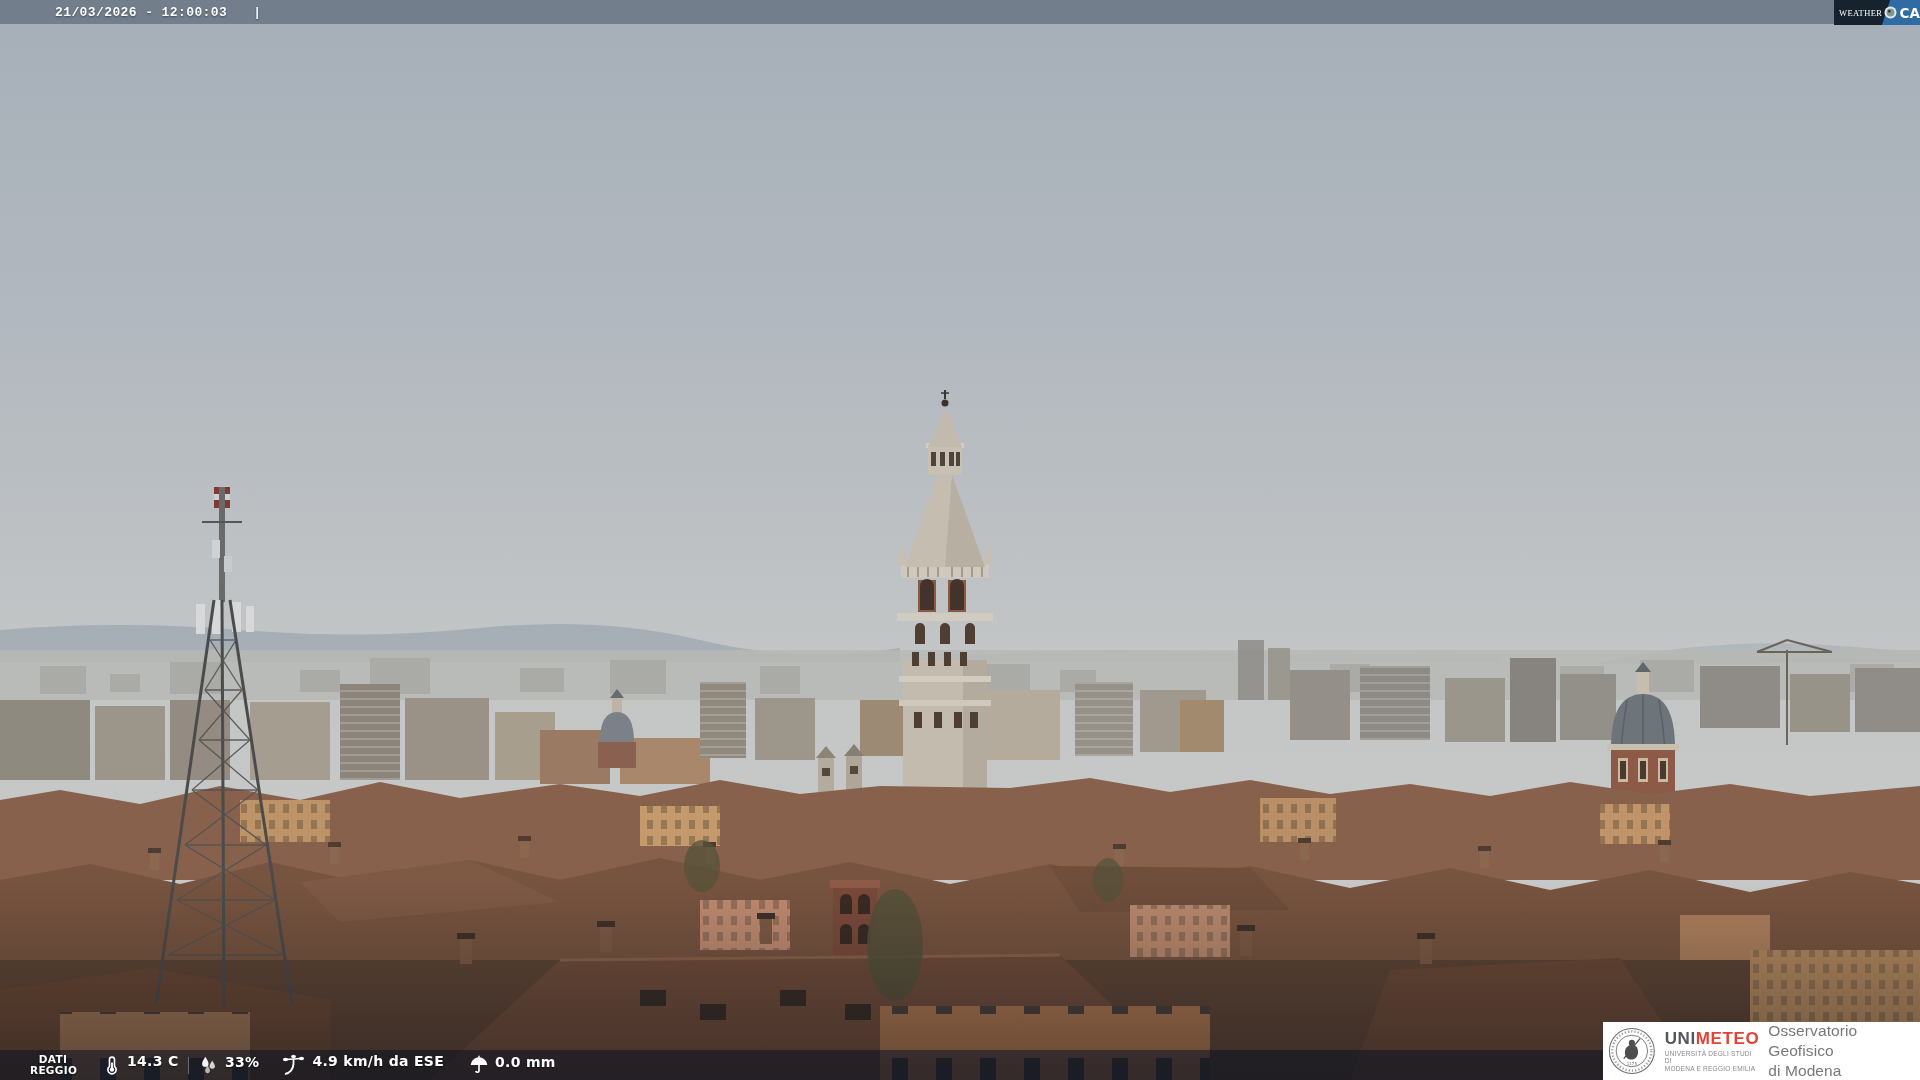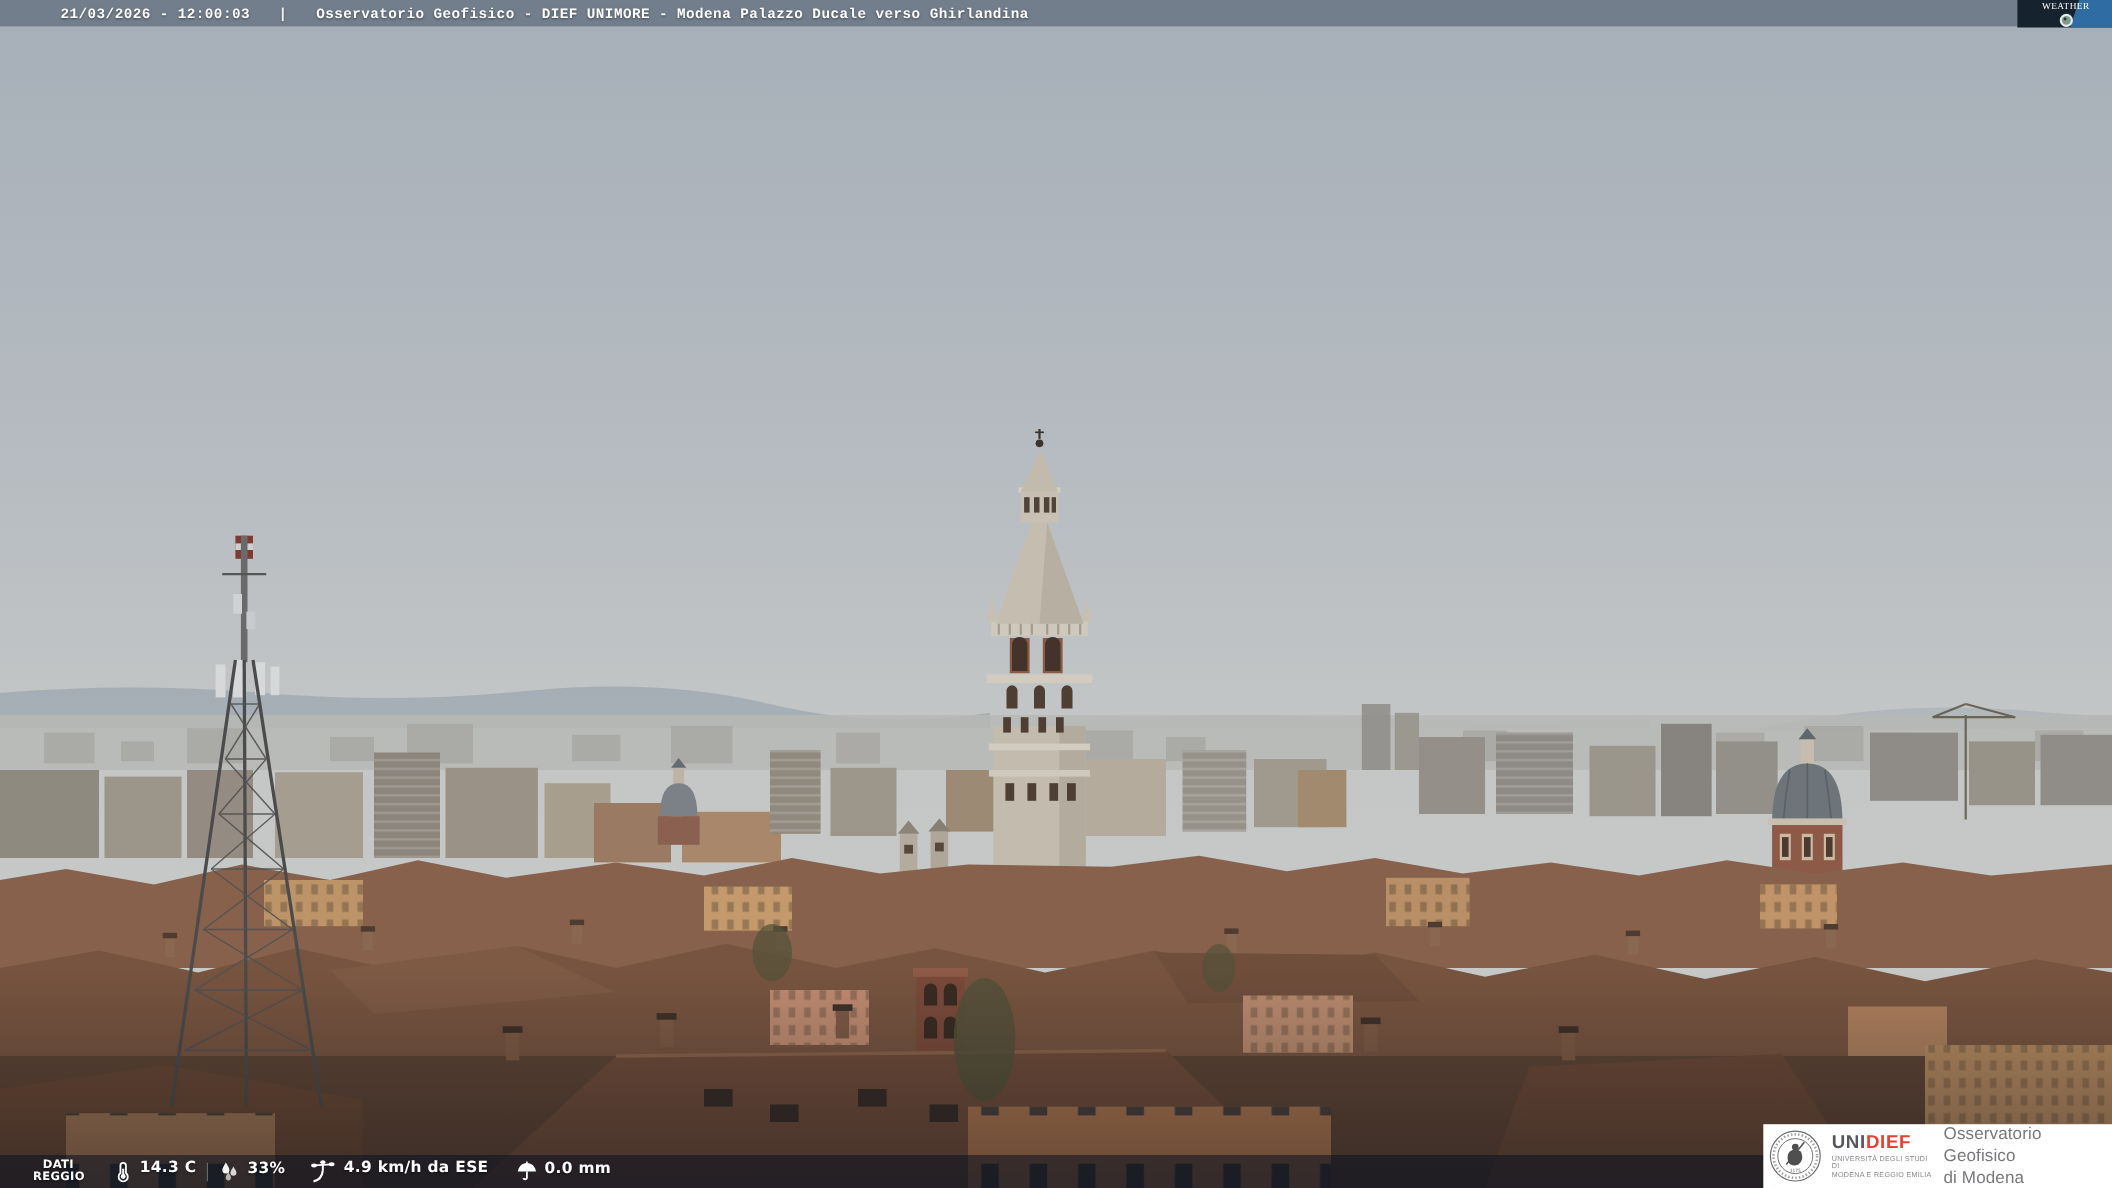--- a/index.html
+++ b/index.html
@@ -14,21 +14,21 @@
     color:var(--overlay-text,#fff);font-size:13px;font-weight:bold;letter-spacing:.4px;
     text-shadow:0 1px 2px rgba(20,30,40,.55);white-space:nowrap;z-index:30;font-family:Liberation Mono, monospace;}
   .topbar .sep{opacity:.9;font-weight:bold;}
 
   
   .brand{position:absolute;top:0;right:0;width:86px;height:25px;z-index:40;
     background:var(--brand-navy,#16222e);overflow:hidden;cursor:pointer;}
   .brand .blue{position:absolute;top:0;bottom:0;right:-8px;width:42px;
     background:var(--brand-blue,#2e6ca3);transform:skewX(-18deg);}
   .brand .row{position:relative;display:flex;align-items:center;height:100%;
-    padding:0 3px 0 5px;gap:2px;z-index:1;flex-direction:column;}
+    padding:0 3px 0 5px;gap:2px;z-index:1;}
   .brand .w{color:#fff;font-size:8.5px;letter-spacing:.4px;font-family:"Liberation Serif","DejaVu Serif",serif;}
   .brand .lens{flex:0 0 auto;}
   .brand .c{color:#fff;font-size:13.5px;font-weight:bold;letter-spacing:.3px;}
 
   
   .weather-bar{position:absolute;left:0;bottom:0;width:100%;height:30px;
     background:var(--overlay-bottom-bar,rgba(11,18,32,.55));
     display:flex;align-items:center;padding-left:30px;box-sizing:border-box;
     color:var(--overlay-text,#fff);z-index:30;
     text-shadow:0 1px 2px rgba(0,0,0,.6);}
@@ -380,21 +380,20 @@
           <line x1="275" y1="900" x2="168" y2="955"></line>
       </g>
     </g>
 
     <rect x="0" y="880" width="1920" height="200" fill="url(#vg)"></rect>
   </svg>
 
   <div class="topbar">
     <span>21/03/2026 - 12:00:03</span>
     <span class="sep">|</span>
-    <span>Osservatorio Geofisico - DIEF UNIMORE - Modena Palazzo Ducale verso Ghirlandina</span>
   </div>
 
   <div class="brand">
     <div class="blue"></div>
     <div class="row">
       <span class="w" style="text-transform:uppercase">Weather</span>
       <svg class="lens" width="13" height="13" viewBox="0 0 13 13">
         <circle cx="6.5" cy="6.5" r="6" fill="#e8ebec"></circle>
         <circle cx="6.5" cy="6.5" r="4" fill="#7f9a8a"></circle>
         <circle cx="5.3" cy="5.3" r="1.3" fill="#23303a"></circle>
@@ -457,21 +456,21 @@
       <circle cx="25" cy="26" r="20.5" fill="none" stroke="#8a8a8a" stroke-width="2.4" stroke-dasharray="1.4 2" opacity=".8"></circle>
       <circle cx="25" cy="26" r="16.5" fill="none" stroke="#6b6b6b" stroke-width=".9"></circle>
       <circle cx="25" cy="17.5" r="3.2" fill="#4f4f4f"></circle>
       <path d="M19.5 22 q5.5,-5 11,0 q3,8 -2.5,12 q-8,3 -10,-4 q-1,-5 1.5,-8 z" fill="#4f4f4f"></path>
       <line x1="16.5" y1="34" x2="33.5" y2="13" stroke="#4f4f4f" stroke-width="1.4"></line>
       <text x="25" y="41" text-anchor="middle" font-size="4.2" fill="#6b6b6b">1175</text>
     </svg>
 
     <div>
       <div class="wordmark">
-        <span class="uni">UNI</span><span class="more">DIEF</span>
+        <span class="uni">UNI</span><span class="more">METEO</span>
       </div>
       <div class="uni-sub">
         <div>UNIVERSITÀ DEGLI STUDI DI</div>
         <div>MODENA E REGGIO EMILIA</div>
       </div>
     </div>
 
     <div class="obs">
       <div>Osservatorio Geofisico</div>
       <div>di Modena</div>

